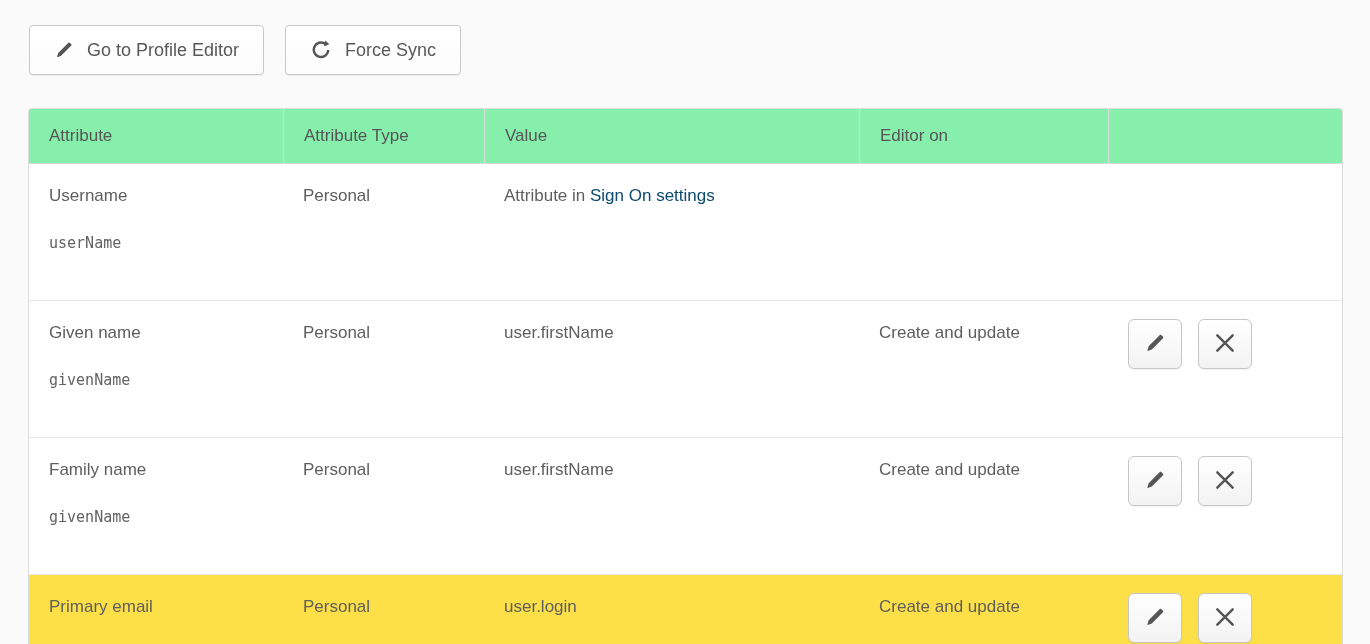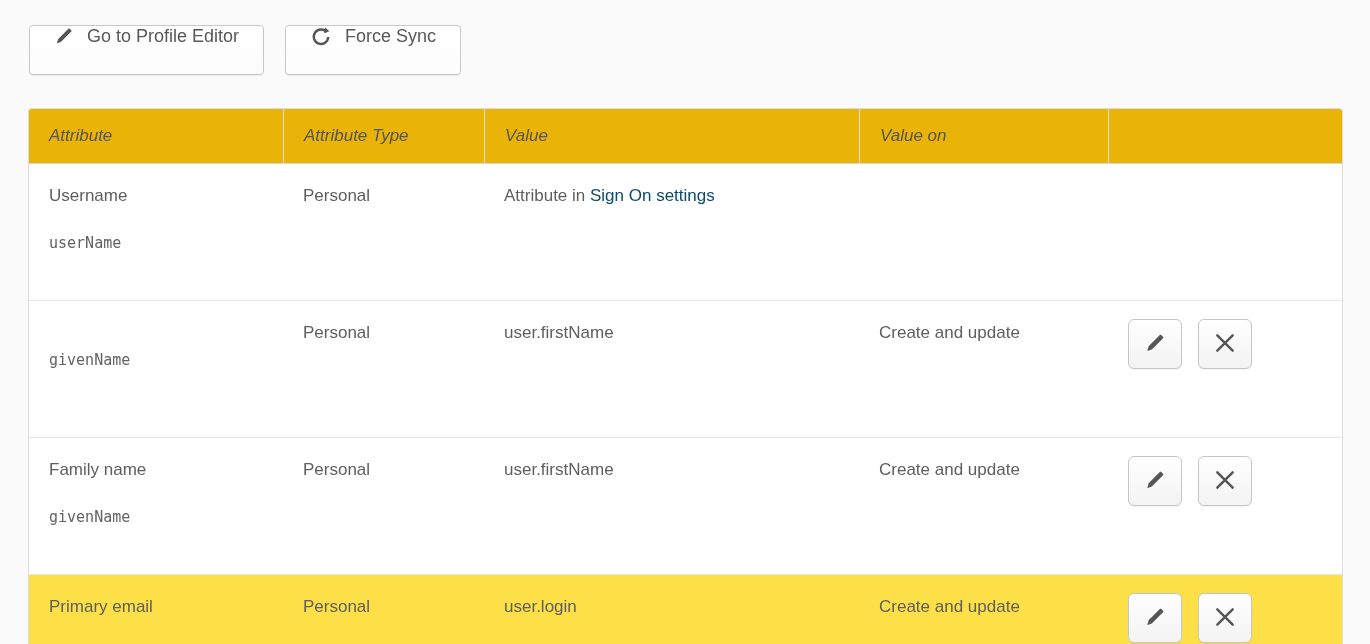--- a/index.html
+++ b/index.html
@@ -14,20 +14,21 @@
 
   
   .toolbar {
     position: absolute;
     left: 29px; top: 25px;
     display: flex;
     gap: 21px;
   }
   .btn {
     display: inline-flex;
+    align-items: center;
     gap: 13px;
     height: 50px;
     padding: 0 24px;
     background: linear-gradient(#ffffff, #fcfcfc);
     border: 1px solid #c8c8c8;
     border-radius: 4px;
     box-shadow: 0 1px 1px rgba(0,0,0,0.06);
     font-size: 18px;
     color: #585858;
     cursor: pointer;
@@ -46,24 +47,23 @@
     border-right: 1px solid #dcdcdc;
     border-top: 1px solid #dcdcdc;
     border-radius: 4px 4px 0 0;
   }
   .t-row {
     display: grid;
     grid-template-columns: 254px 201px 375px 249px 1fr;
   }
   .t-head {
     height: 55px;
-    background: #eab308;
+    background: #86efac;
     border-bottom: 1px solid #d8d8d8;
     border-radius: 3px 3px 0 0;
-    font-style: italic;
   }
   .t-head .cell {
     display: flex;
     align-items: center;
     padding-left: 20px;
     font-size: 17px;
     color: #565656;
   }
   .t-head .cell + .cell { border-left: 1px solid #dedede; }
 
@@ -132,39 +132,40 @@
     <span>Force Sync</span>
   </button>
 </div>
 
 <div class="attr-table">
 
   <div class="t-row t-head">
     <div class="cell">Attribute</div>
     <div class="cell">Attribute Type</div>
     <div class="cell">Value</div>
-    <div class="cell">Value on</div>
+    <div class="cell">Editor on</div>
     <div class="cell"></div>
   </div>
 
   <div class="t-row t-body-row">
     <div class="cell">
       <div>Username</div>
       <div class="attr-sub">userName</div>
     </div>
     <div class="cell">Personal</div>
     <div class="cell">
       <span>Attribute in </span><a class="link">Sign On settings</a>
     </div>
     <div class="cell"></div>
     <div class="cell"></div>
   </div>
 
   <div class="t-row t-body-row">
     <div class="cell">
+      <div>Given name</div>
       <div class="attr-sub">givenName</div>
     </div>
     <div class="cell">Personal</div>
     <div class="cell">user.firstName</div>
     <div class="cell">Create and update</div>
     <div class="cell actions-cell">
       <button class="icon-btn">
         <span>
           <svg width="22" height="22" viewBox="0 0 20 20">
             <path d="M3.2 17l1-4.1L14.4 2.7c.35-.35.92-.35 1.27 0l1.63 1.63c.35.35.35.92 0 1.27L7.1 15.8 3.2 17z" fill="#555"></path>

